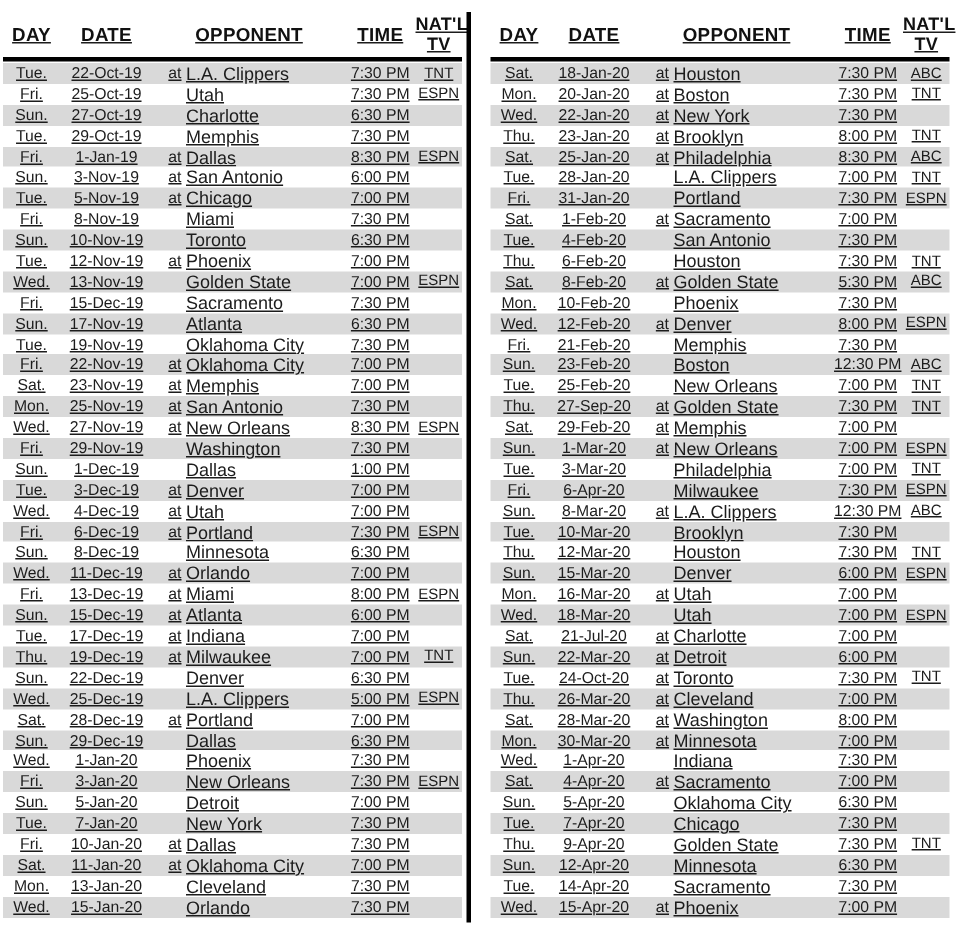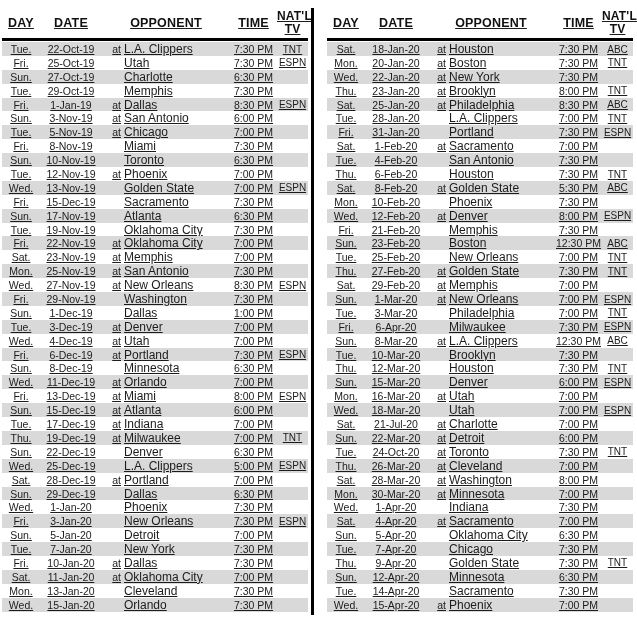--- a/index.html
+++ b/index.html
@@ -536,21 +536,21 @@
       <div class="row">
         <span class="c day">Tue.</span>
         <span class="c date">25-Feb-20</span>
         <span class="c at"></span>
         <span class="c opp">New Orleans</span>
         <span class="c time">7:00 PM</span>
         <span class="c tv">TNT</span>
       </div>
       <div class="row">
         <span class="c day">Thu.</span>
-        <span class="c date">27-Feb-20</span>
+        <span class="c date">27-Sep-20</span>
         <span class="c at">at</span>
         <span class="c opp">Golden State</span>
         <span class="c time">7:30 PM</span>
         <span class="c tv">TNT</span>
       </div>
       <div class="row">
         <span class="c day">Sat.</span>
         <span class="c date">29-Feb-20</span>
         <span class="c at">at</span>
         <span class="c opp">Memphis</span>

